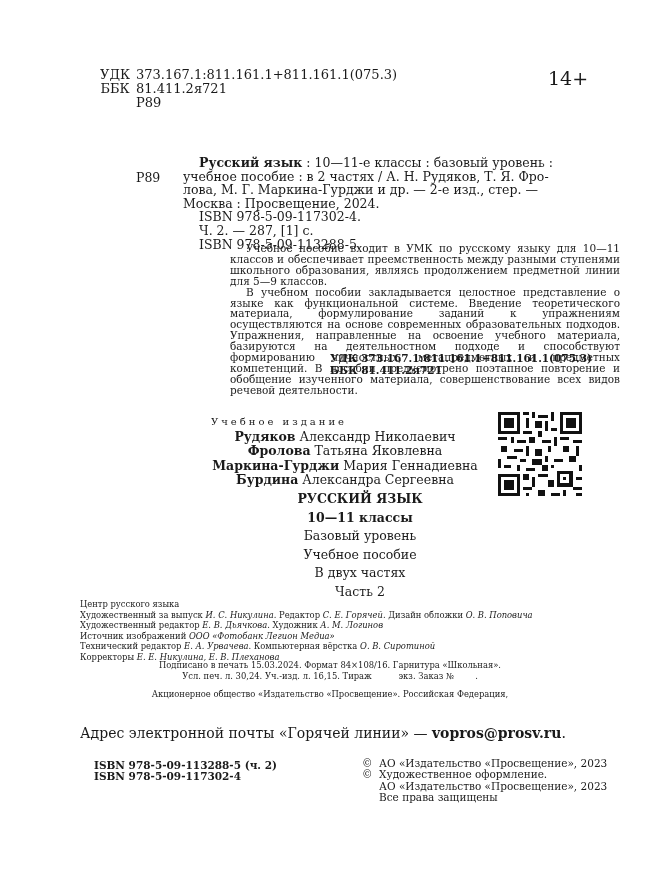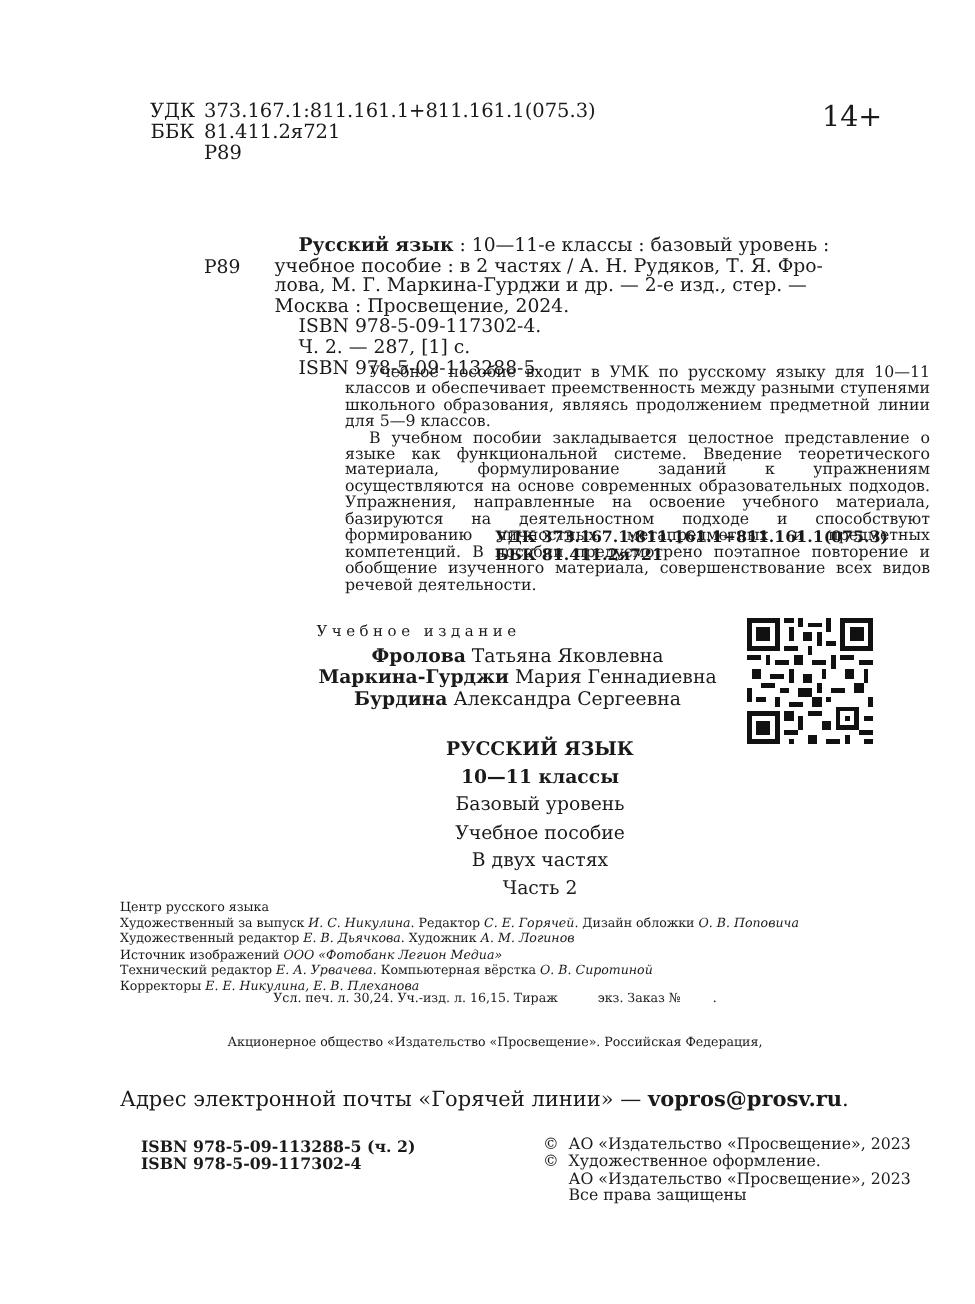--- a/index.html
+++ b/index.html
@@ -83,20 +83,21 @@
   <p>В учебном пособии закладывается целостное представление о языке как функциональной системе. Введение теоретического материала, формулирование заданий к упражнениям осуществляются на основе современных образовательных подходов. Упражнения, направленные на освоение учебного материала, базируются на деятельностном подходе и способствуют формированию личностных, метапредметных и предметных компетенций. В пособии предусмотрено поэтапное повторение и обобщение изученного материала, совершенствование всех видов речевой деятельности.</p>
 </div>
 <div class="abs annot-codes">
   <div>УДК 373.167.1:811.161.1+811.161.1(075.3)</div>
   <div>ББК 81.411.2я721</div>
 </div>
 
 <div class="abs edition-type"><span>Учебное издание</span></div>
 
 <div class="abs authors">
+  <div><b>Рудяков</b> <span>Александр Николаевич</span></div>
   <div><b>Фролова</b> <span>Татьяна Яковлевна</span></div>
   <div><b>Маркина-Гурджи</b> <span>Мария Геннадиевна</span></div>
   <div><b>Бурдина</b> <span>Александра Сергеевна</span></div>
 </div>
 
 <svg class="abs qr" viewBox="0 0 29 29" shape-rendering="crispEdges">
   <rect width="29" height="29" fill="#fff"></rect>
   <g fill="#111">
     <rect x="1" y="1" width="7" height="7"></rect>
       <rect x="2" y="2" width="5" height="5" fill="#fff"></rect>
@@ -185,20 +186,21 @@
   </div>
   <div>
     <span>Технический редактор </span><i>Е. А. Урвачева</i><span>. Компьютерная вёрстка </span><i>О. В. Сиротиной</i>
   </div>
   <div>
     <span>Корректоры </span><i>Е. Е. Никулина, Е. В. Плеханова</i>
   </div>
 </div>
 
 <div class="abs print">
+  <div>Подписано в печать 15.03.2024. Формат 84×108/16. Гарнитура «Школьная».</div>
   <div style="white-space: pre;">Усл. печ. л. 30,24. Уч.-изд. л. 16,15. Тираж          экз. Заказ №        .</div>
 </div>
 
 <div class="abs publisher">
   <div>Акционерное общество «Издательство «Просвещение». Российская Федерация,</div>
 </div>
 <div class="abs email">
   <span>Адрес электронной почты «Горячей линии» — </span><b>vopros@prosv.ru</b><span>.</span>
 </div>
 

